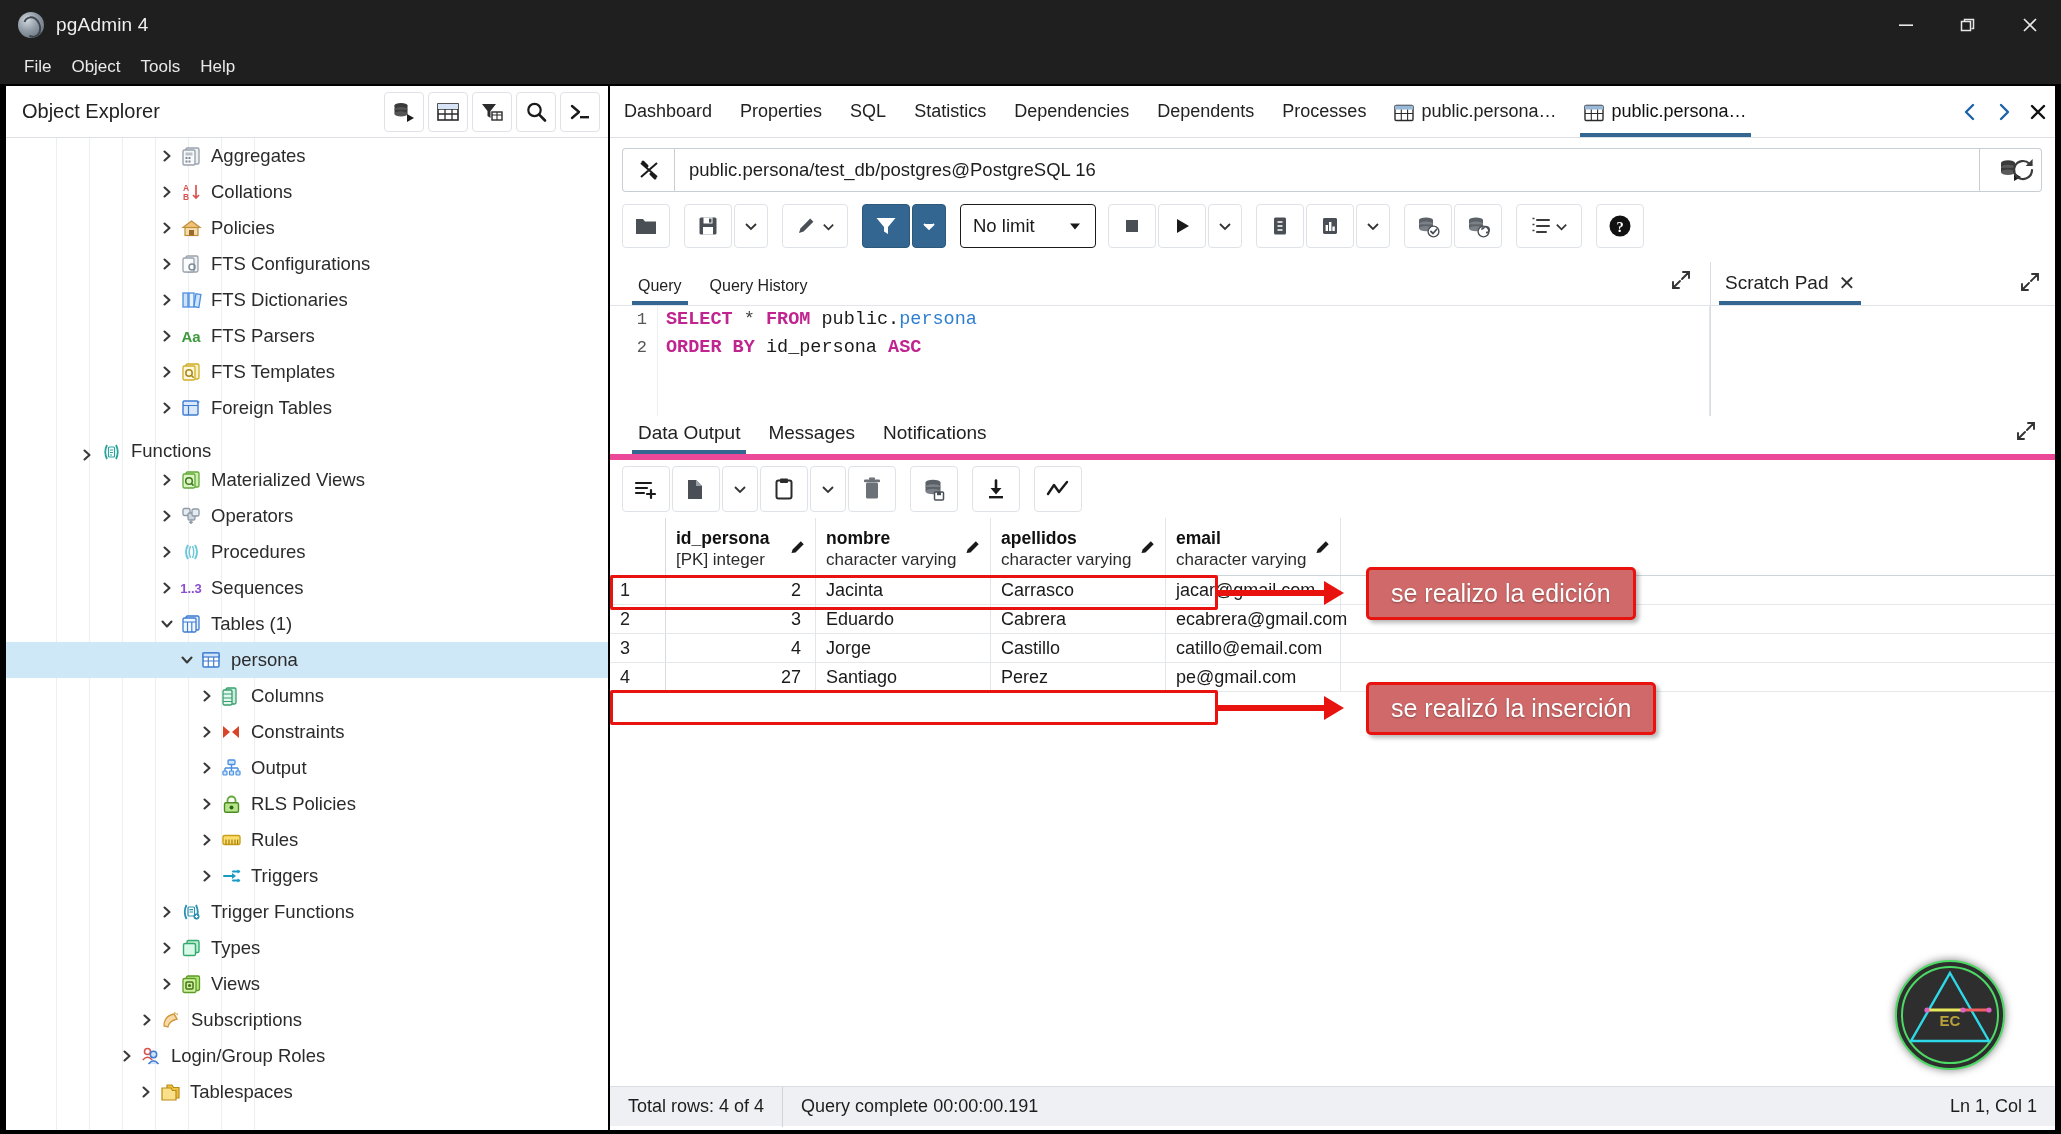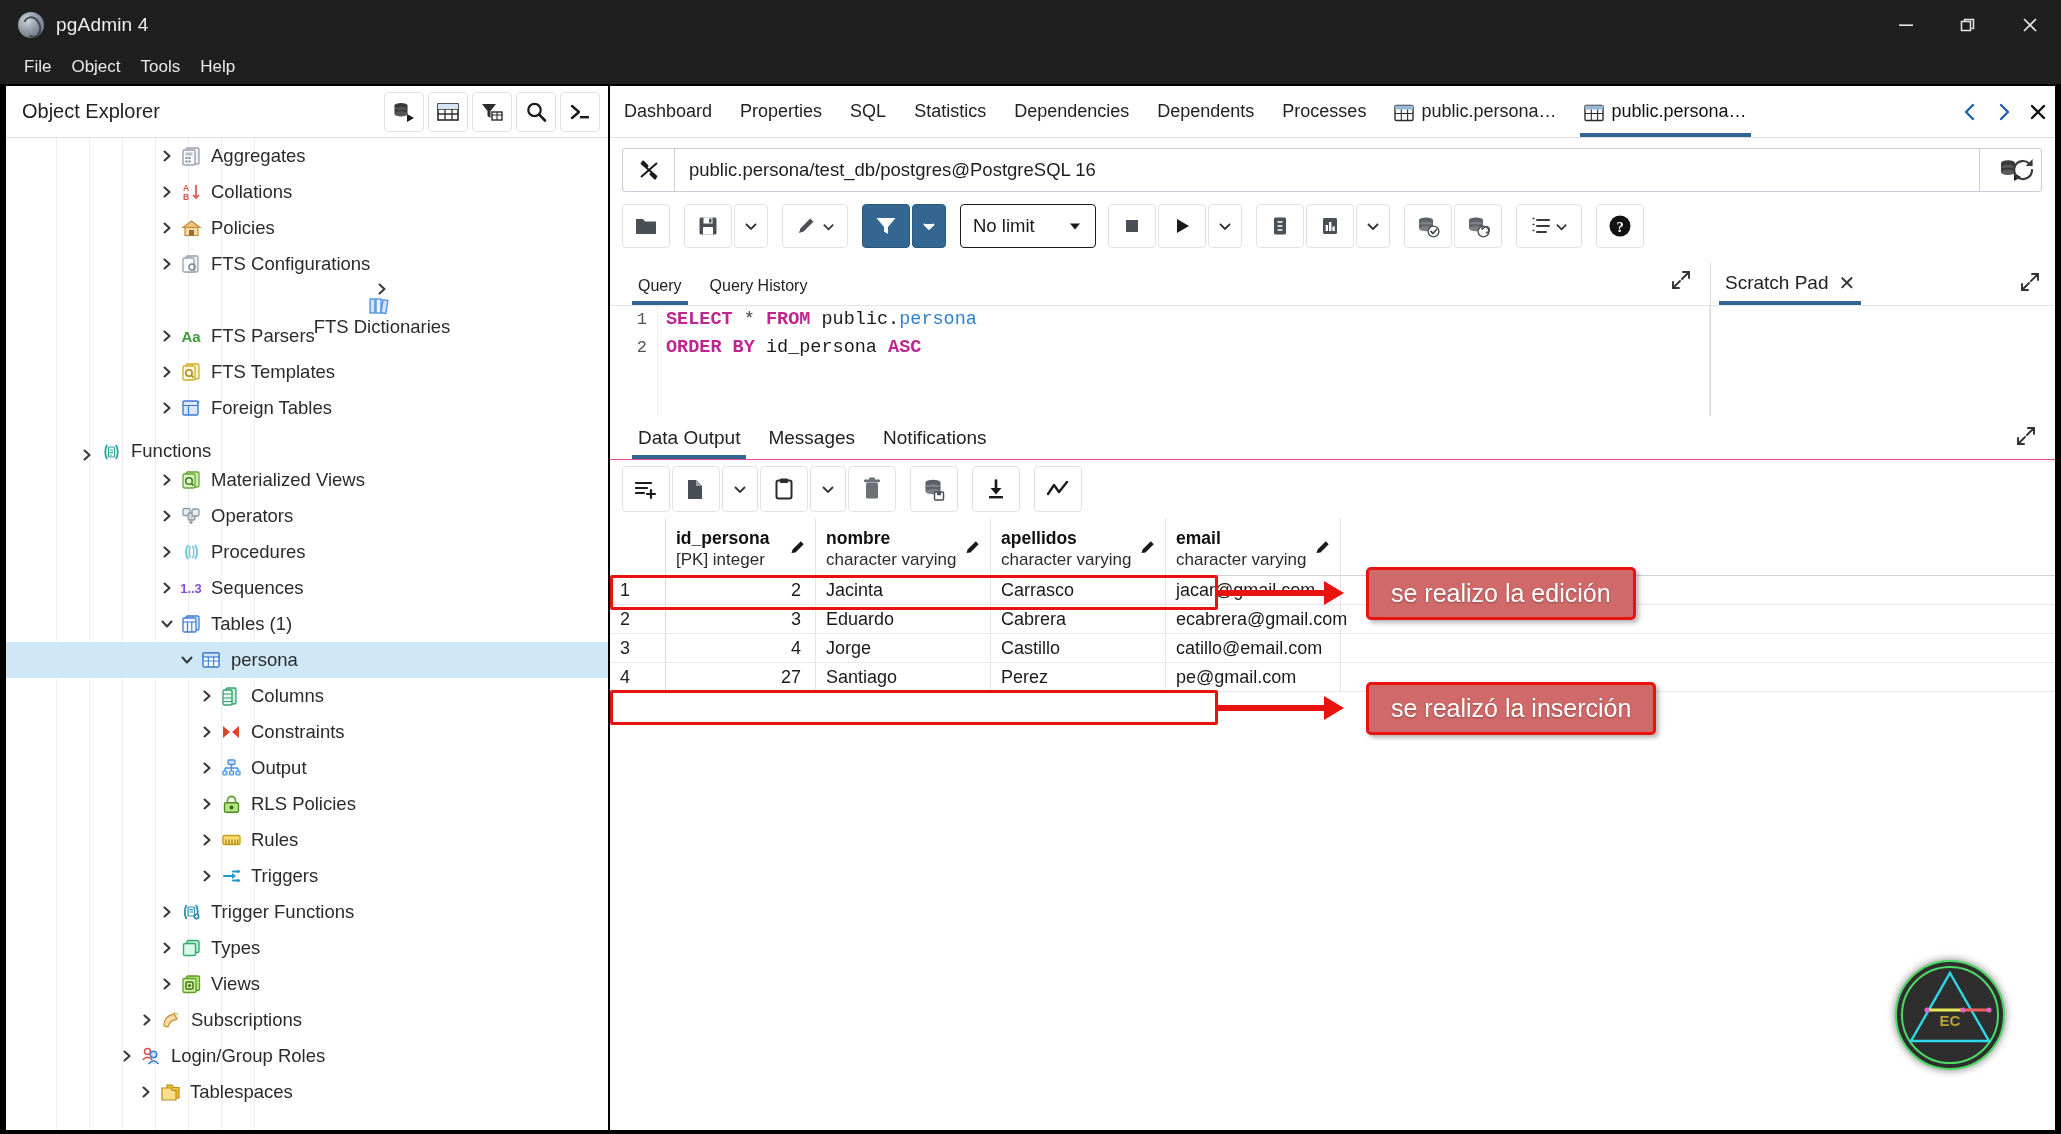--- a/index.html
+++ b/index.html
@@ -153,21 +153,21 @@
   .scratch { position:absolute; left: 1100px; top: 176px; width: 345px; height: 154px;
     background:#fff; border-left:1px solid #d9dde1; }
   .sp-head { height: 44px; display:flex; align-items:flex-end; border-bottom:1px solid #e2e5e9; }
   .sp-tab { font-size:19px; color:#222; padding: 0 10px 10px 14px; position:relative; display:flex; align-items:center; gap:10px;}
   .sp-tab::after { content:""; position:absolute; left:8px; right:4px; bottom:0; height:4px; background:#336791; }
   .sp-close { font-size:20px; color:#333; }
   .sp-expand { margin-left:auto; margin-right:14px; margin-bottom:8px; }
 
   
   .dtabs { position:absolute; left:0; top:330px; width:1445px; height:44px;
-    display:flex; align-items:flex-end; border-bottom:1px solid #ec4899; background:#fff; }
+    display:flex; align-items:flex-end; border-bottom:6px solid #ec4899; background:#fff; }
   .dtab { font-size:19px; color:#222; padding:0 14px 10px 14px; position:relative; }
   .dtab:first-child { margin-left:14px; }
   .dtab.active::after { content:""; position:absolute; left:8px; right:8px; bottom:0; height:4px; background:#336791; }
   .dexpand { margin-left:auto; margin-right:18px; margin-bottom:8px; }
 
   
   .otoolbar { position:absolute; left:12px; top:380px; height:46px; display:flex; align-items:center; }
   .obtn { height:46px; min-width:48px; border:1px solid #dfe2e6; background:#fff; border-radius:4px;
     display:flex; align-items:center; justify-content:center; margin-right:2px; padding:0 8px; }
   .ogap { width: 12px; }
@@ -362,21 +362,21 @@
           </span>
           <span class="ticon">
             <svg width="21" height="20" viewBox="0 0 21 20">
               <rect x="5" y="2" width="12" height="16" rx="1.4" fill="#eef1f4" stroke="#9aa3ad" stroke-width="1.3"></rect>
               <rect x="2" y="4" width="11" height="14" rx="1.4" fill="#fbfcfd" stroke="#9aa3ad" stroke-width="1.3"></rect>
               <circle cx="11" cy="13" r="3" fill="none" stroke="#7f8a95" stroke-width="1.5"></circle>
             </svg>
           </span>
           <span class="tlabel">FTS Configurations</span>
         </div>
-        <div class="tnode" style="padding-left: 150px; flex-direction: column;">
+        <div class="tnode" style="padding-left: 150px;">
           <span class="chev">
             <svg width="14" height="14" viewBox="0 0 14 14">
               <path d="M4.5 2.5 L9.5 7 L4.5 11.5" fill="none" stroke="#3a3a3a" stroke-width="2.1" stroke-linecap="round" stroke-linejoin="round"></path>
             </svg>
           </span>
           <span class="ticon">
             <svg width="21" height="20" viewBox="0 0 21 20">
               <rect x="2" y="3" width="5" height="14" fill="#cfe3fa" stroke="#4a8fe0" stroke-width="1.3"></rect>
               <rect x="8" y="3" width="5" height="14" fill="#eaf3fd" stroke="#4a8fe0" stroke-width="1.3"></rect>
               <rect x="14" y="4" width="5" height="13" fill="#cfe3fa" stroke="#4a8fe0" stroke-width="1.3" transform="rotate(9 16 10)"></rect>
@@ -1135,14 +1135,19 @@
       <polygon points="53,11 92,79 14,79" fill="none" stroke="#2ed8e8" stroke-width="2.4"></polygon>
       <line x1="30" y1="48" x2="66" y2="48" stroke="#e8e85a" stroke-width="3"></line>
       <line x1="66" y1="48" x2="92" y2="48" stroke="#ef5f5f" stroke-width="3"></line>
       <circle cx="30" cy="48" r="2.6" fill="#e060c8"></circle>
       <circle cx="66" cy="48" r="2.6" fill="#e060c8"></circle>
       <circle cx="92" cy="48" r="2.6" fill="#e060c8"></circle>
       <text x="53" y="64" text-anchor="middle" font-size="15" font-family="Liberation Sans, sans-serif" font-weight="bold" fill="#b8a23a">EC</text>
     </svg>
   </div>
 
+  <div class="status">
+    <div class="st-item">Total rows: 4 of 4</div>
+    <div class="st-item">Query complete 00:00:00.191</div>
+    <div class="st-right">Ln 1, Col 1</div>
+  </div>
 
 </div>
 
 </body></html>

